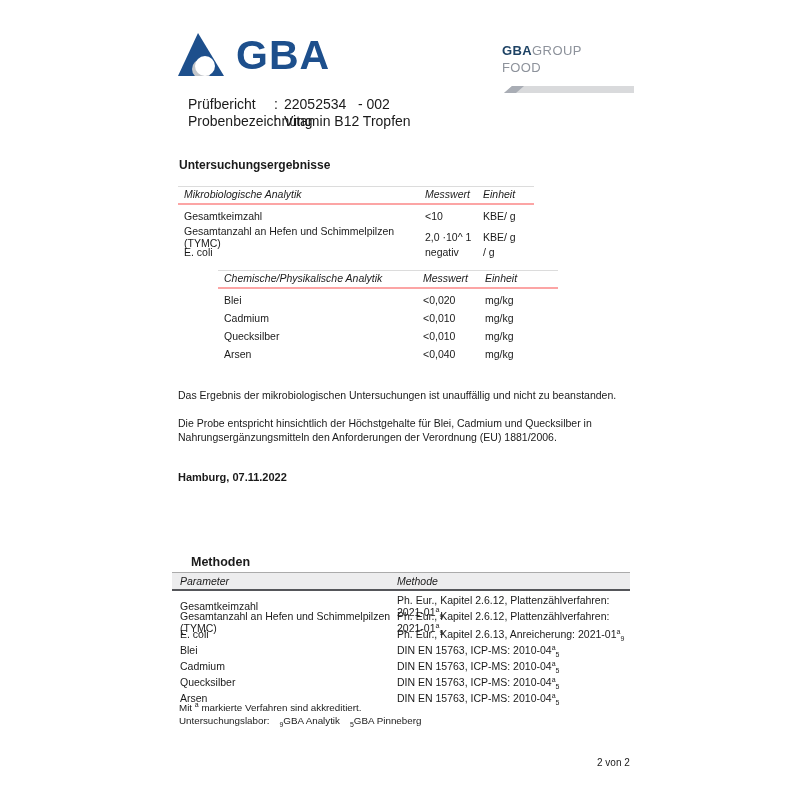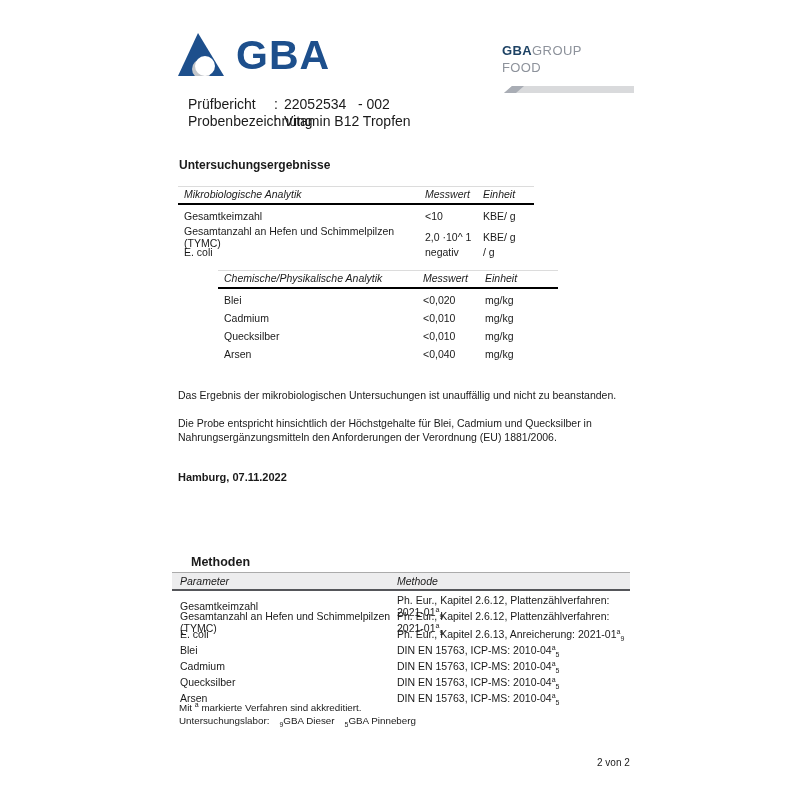--- a/index.html
+++ b/index.html
@@ -27,21 +27,21 @@
   .meta-colon { width:10px; }
   .meta-value { white-space:pre; }
   
   .results-title { position:absolute; left:179px; top:158px; font-size:12px; font-weight:bold; }
   .methods-title { position:absolute; left:179px; top:555px; font-size:12.5px; font-weight:bold;padding-left:12px; }
   
   .rtbl { position:absolute; font-size:10.5px; }
   .tbl1 { left:178px; top:186px; width:356px; }
   .tbl2 { left:178px; top:270px; width:340px;margin-left:40px; }
   .rtbl .thead { display:grid; font-style:italic; padding:1px 0 3px 6px;
-    border-top:1px solid #dcdcdc; border-bottom:2px solid #000000; }
+    border-top:1px solid #dcdcdc; border-bottom:2px solid #fca5a5; }
   .tbl1 .thead, .tbl1 .trow { grid-template-columns:241px 58px 1fr; }
   .tbl2 .thead, .tbl2 .trow { grid-template-columns:199px 62px 1fr; }
   .rtbl .trow { display:grid; height:18px; align-items:center; padding-left:6px; }
   .rtbl .tbody { padding-top:2px; }
   
   .mtbl { position:absolute; left:172px; top:572px; width:458px; font-size:10.5px; }
   .mtbl .thead { display:grid; grid-template-columns:217px 1fr; font-style:italic;
     background:#ededee; padding:2px 0 2px 8px; border-top:1px solid #ababab; border-bottom:2px solid #55565a; }
   .mtbl .trow { display:grid; grid-template-columns:217px 1fr; height:16px; align-items:center; padding-left:8px; }
   .mtbl .tbody { padding-top:3px; }
@@ -196,18 +196,18 @@
       </div>
       <div class="trow">
         <span>Arsen</span>
         <span><span>DIN EN 15763, ICP-MS: 2010-04</span><sup>a</sup><sub>5</sub></span>
       </div>
     </div>
   </div>
 
   <div class="foot-notes">
     <div><span>Mit </span><sup>a</sup><span> markierte Verfahren sind akkreditiert.</span></div>
-    <div><span>Untersuchungslabor:</span><span class="lab-spacer"></span><sub>9</sub><span>GBA Dieser</span><span class="lab-spacer"></span><sub>5</sub><span>GBA Pinneberg</span></div>
+    <div><span>Untersuchungslabor:</span><span class="lab-spacer"></span><sub>9</sub><span>GBA Analytik</span><span class="lab-spacer"></span><sub>5</sub><span>GBA Pinneberg</span></div>
   </div>
 
   <div class="page-indicator">2 von 2</div>
 
 </div>
 
 </body></html>

